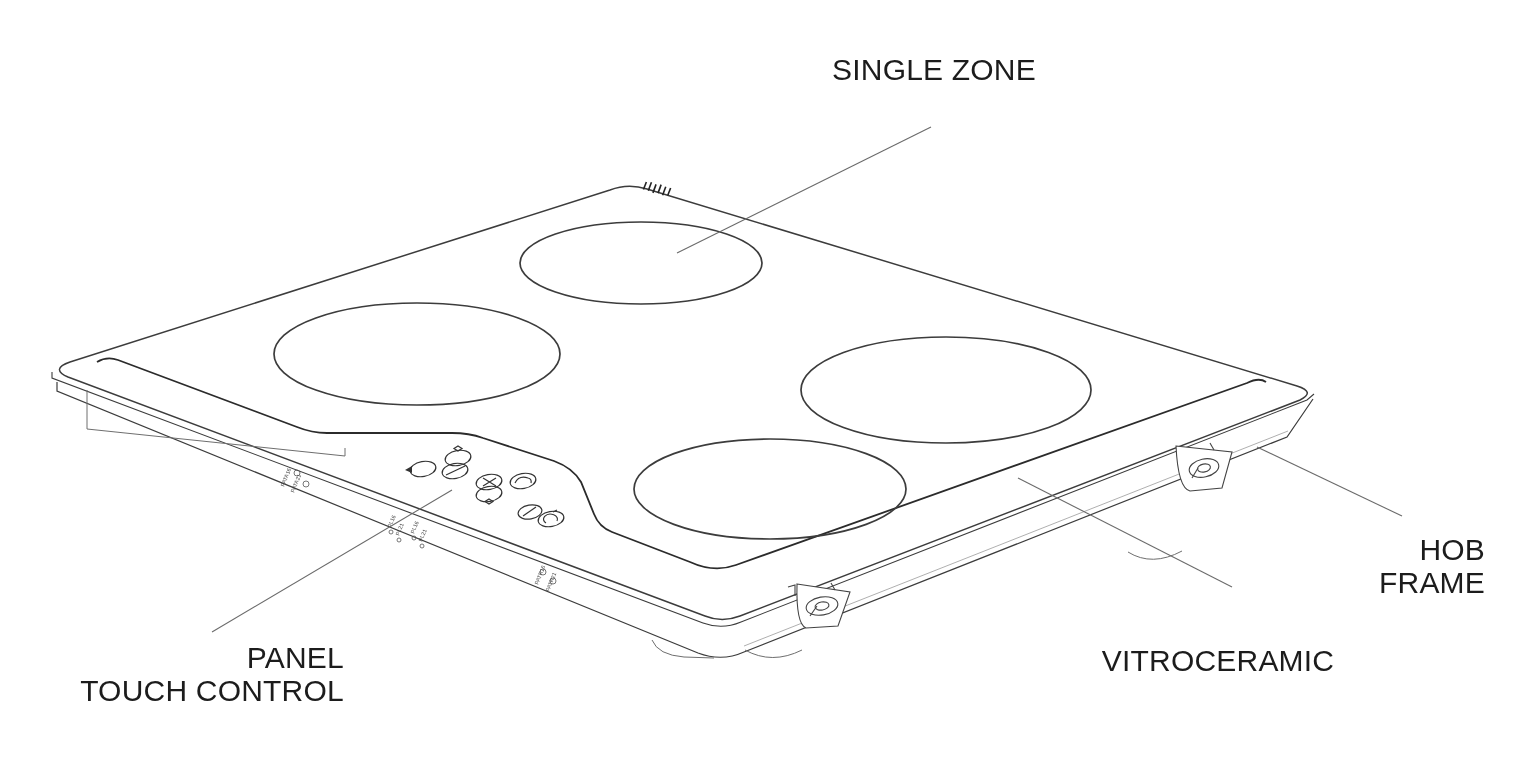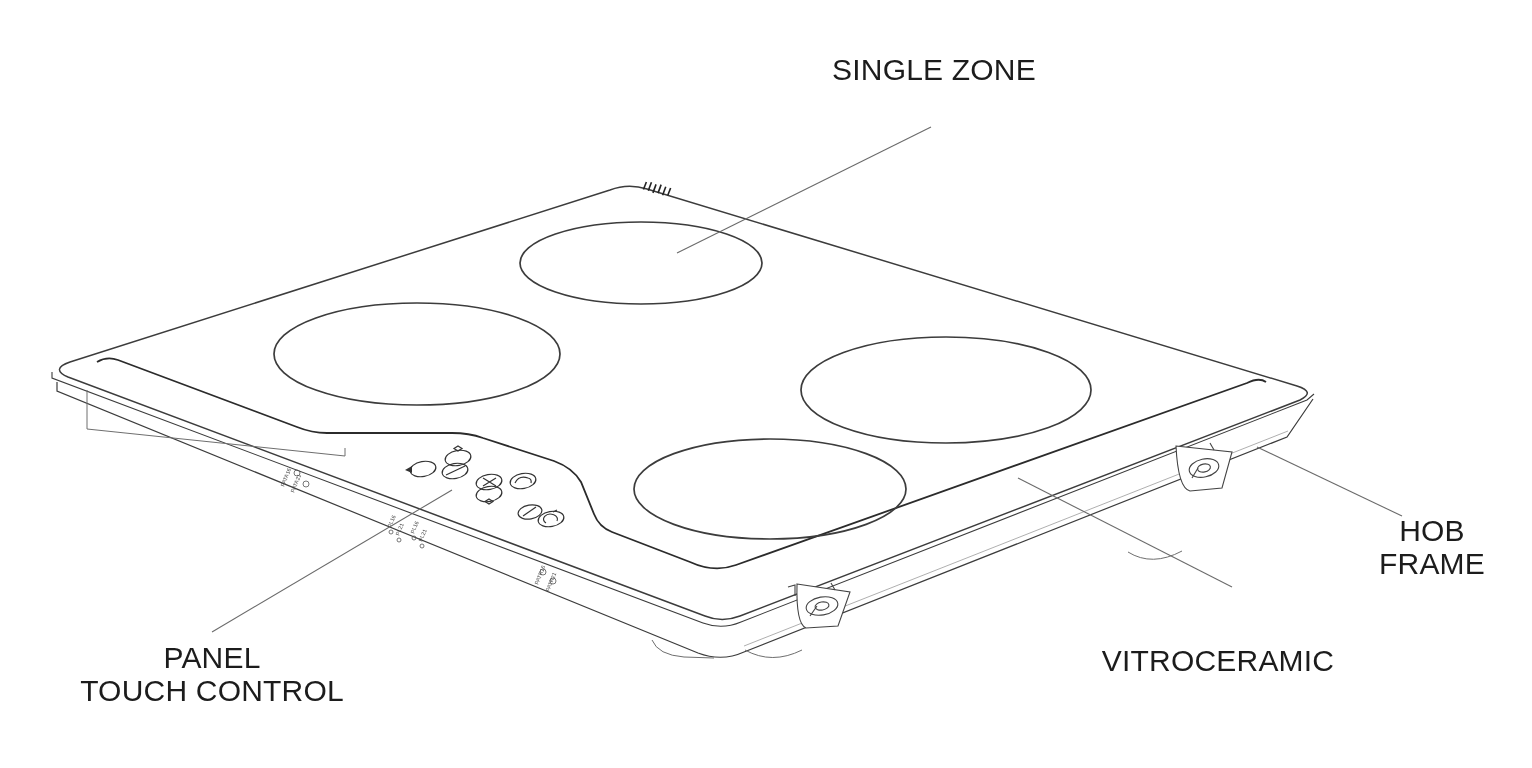--- a/index.html
+++ b/index.html
@@ -7,21 +7,21 @@
     position:relative;
     width:1532px;height:768px;
     background:#ffffff;
     overflow:hidden;
     font-family:"Liberation Sans", sans-serif;
   }
   svg.diagram{position:absolute;left:0;top:0;}
   .callout{
     position:absolute;
     transform:translateX(-50%);
-    text-align:center;
+    text-align:right;
     color:#1c1c1c;
     font-size:30px;
     line-height:33px;
     letter-spacing:0.2px;
     white-space:nowrap;
   }
 </style>
 </head>
 <body>
 
@@ -144,21 +144,21 @@
 
   <div class="callout" style="left:934px;top:53px;">
     <div>SINGLE ZONE</div>
   </div>
 
   <div class="callout" style="left:212px;top:641px;">
     <div>PANEL</div>
     <div>TOUCH CONTROL</div>
   </div>
 
-  <div class="callout" style="left:1432px;top:514px;">
+  <div class="callout" style="left:1432px;top:533px;">
     <div>HOB</div>
     <div>FRAME</div>
   </div>
 
   <div class="callout" style="left:1218px;top:644px;">
     <div>VITROCERAMIC</div>
   </div>
 
 </div>
 

